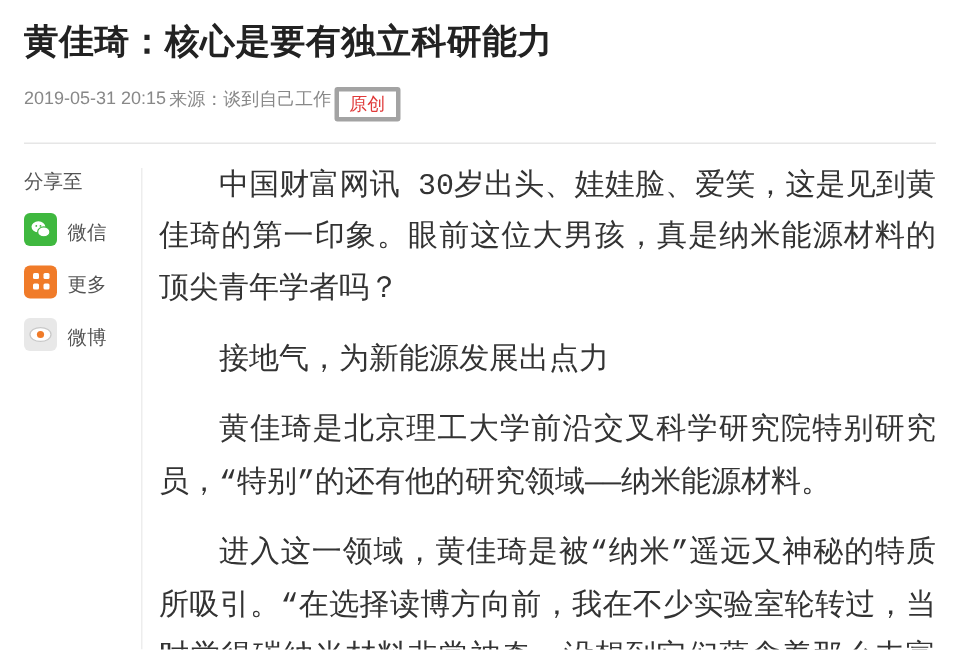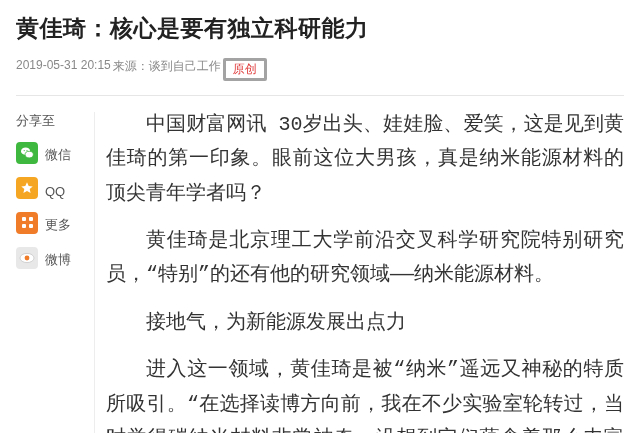--- a/index.html
+++ b/index.html
@@ -165,28 +165,20 @@
           <svg width="14" height="14" viewBox="0 0 14 14" aria-hidden="true">
             <ellipse cx="5.6" cy="5.2" rx="4.6" ry="3.7" fill="#ffffff"></ellipse>
             <ellipse cx="9.2" cy="8.6" rx="4.1" ry="3.3" fill="#ffffff" stroke="#3fb83f" stroke-width="0.8"></ellipse>
             <circle cx="4.2" cy="4.6" r="0.6" fill="#3fb83f"></circle>
             <circle cx="7.0" cy="4.6" r="0.6" fill="#3fb83f"></circle>
           </svg>
         </span>
         <span class="share-label">微信</span>
       </div>
 
-      <div class="share-item">
-        <span class="share-icon icon-qq">
-          <svg width="14" height="14" viewBox="0 0 14 14" aria-hidden="true">
-            <polygon points="7,1.2 8.7,5.0 12.7,5.4 9.7,8.1 10.6,12.0 7,10.0 3.4,12.0 4.3,8.1 1.3,5.4 5.3,5.0" fill="#ffffff"></polygon>
-          </svg>
-        </span>
-        <span class="share-label">QQ</span>
-      </div>
 
       <div class="share-item">
         <span class="share-icon icon-more">
           <span class="dot-grid" aria-hidden="true">
               <i></i>
               <i></i>
               <i></i>
               <i></i>
             </span>
         </span>
@@ -199,19 +191,19 @@
             <ellipse cx="8" cy="7" rx="7" ry="4.6" fill="#ffffff" stroke="#c8c8c8" stroke-width="0.8"></ellipse>
             <circle cx="8" cy="7" r="2.4" fill="#f07b29"></circle>
           </svg>
         </span>
         <span class="share-label">微博</span>
       </div>
     </div>
 
     <div class="content-col">
       <p>中国财富网讯 30岁出头、娃娃脸、爱笑，这是见到黄佳琦的第一印象。眼前这位大男孩，真是纳米能源材料的顶尖青年学者吗？</p>
+      <p>接地气，为新能源发展出点力</p>
       <p>黄佳琦是北京理工大学前沿交叉科学研究院特别研究员，“特别”的还有他的研究领域——纳米能源材料。</p>
-      <p>接地气，为新能源发展出点力</p>
       <p>进入这一领域，黄佳琦是被“纳米”遥远又神秘的特质所吸引。“在选择读博方向前，我在不少实验室轮转过，当时觉得碳纳米材料非常神奇，没想到它们蕴含着那么丰富美妙的世界。”</p>
     </div>
 
   </div>
 </div>
 
 </body></html>

